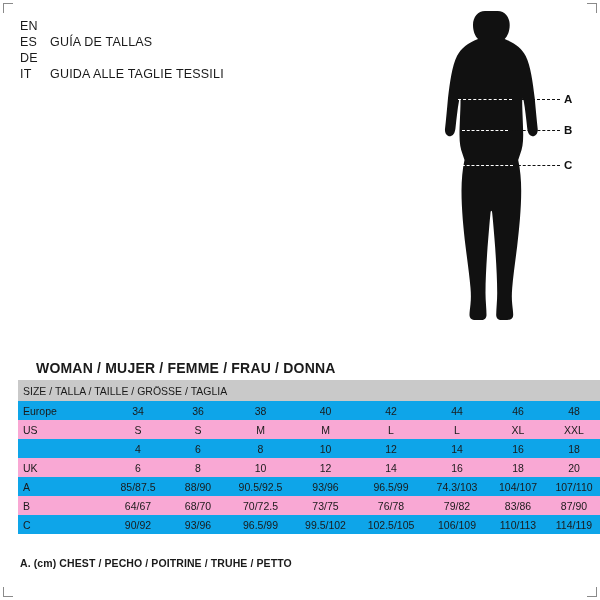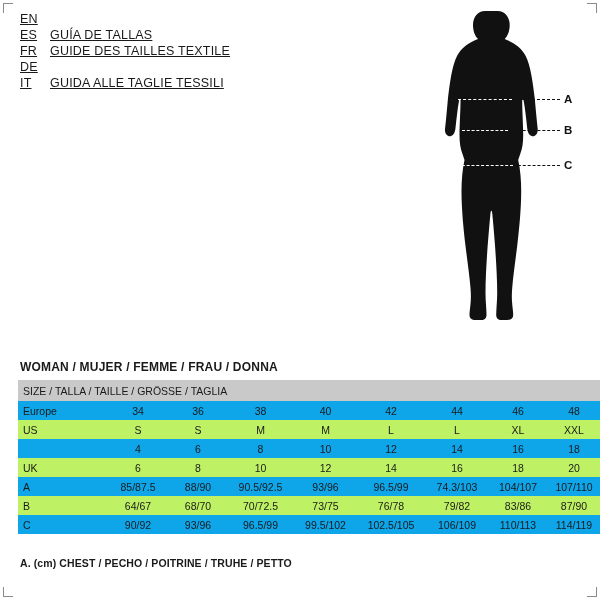--- a/index.html
+++ b/index.html
@@ -20,23 +20,22 @@
     width: 600px;
     height: 600px;
     box-sizing: border-box;
     padding: 18px 18px 8px 18px;
   }
 
   
   .title-block {
     position: absolute;
     left: 20px;
-    top: 12px;
+    top: 19px;
     width: 330px;
-    text-decoration: underline;
   }
   .title-row {
     display: flex;
     align-items: baseline;
     margin-bottom: 2px;
   }
   .title-lang {
     width: 30px;
     font-size: 12.5px;
     letter-spacing: 0.2px;
@@ -73,23 +72,23 @@
   .measure-label {
     position: absolute;
     font-size: 11.5px;
     font-weight: bold;
     color: #111111;
   }
 
   
   .woman-heading {
     position: absolute;
-    left: 20px;
+    left: 36px;
     top: 360px;
-    font-size: 12px;
+    font-size: 14px;
     font-weight: bold;
     letter-spacing: 0.2px;
   }
 
   
   .table-wrap {
     position: absolute;
     left: 18px;
     top: 380px;
     width: 564px;
@@ -114,21 +113,21 @@
     background: #c9c9c9;
     font-weight: normal;
     font-size: 10.5px;
     padding-top: 3px;
     padding-bottom: 3px;
   }
   tr.shaded td {
     background: #0ea5e9;
   }
   tr.plain td {
-    background: #bef264;
+    background: #f9a8d4;
   }
 
   
   .footnotes {
     position: absolute;
     left: 20px;
     top: 543px;
     width: 560px;
     margin-top: 14px;
   }
@@ -164,24 +163,20 @@
   <div class="corner bl"></div>
   <div class="corner br"></div>
 
   <div class="title-block">
     <div class="title-row">
       <span class="title-lang">EN</span>
     </div>
     <div class="title-row">
       <span class="title-lang">ES</span>
       <span class="title-text">GUÍA DE TALLAS</span>
-    </div>
-    <div class="title-row">
-      <span class="title-lang">FR</span>
-      <span class="title-text">GUIDE DES TAILLES TEXTILE</span>
     </div>
     <div class="title-row">
       <span class="title-lang">DE</span>
     </div>
     <div class="title-row">
       <span class="title-lang">IT</span>
       <span class="title-text">GUIDA ALLE TAGLIE TESSILI</span>
     </div>
   </div>
 

